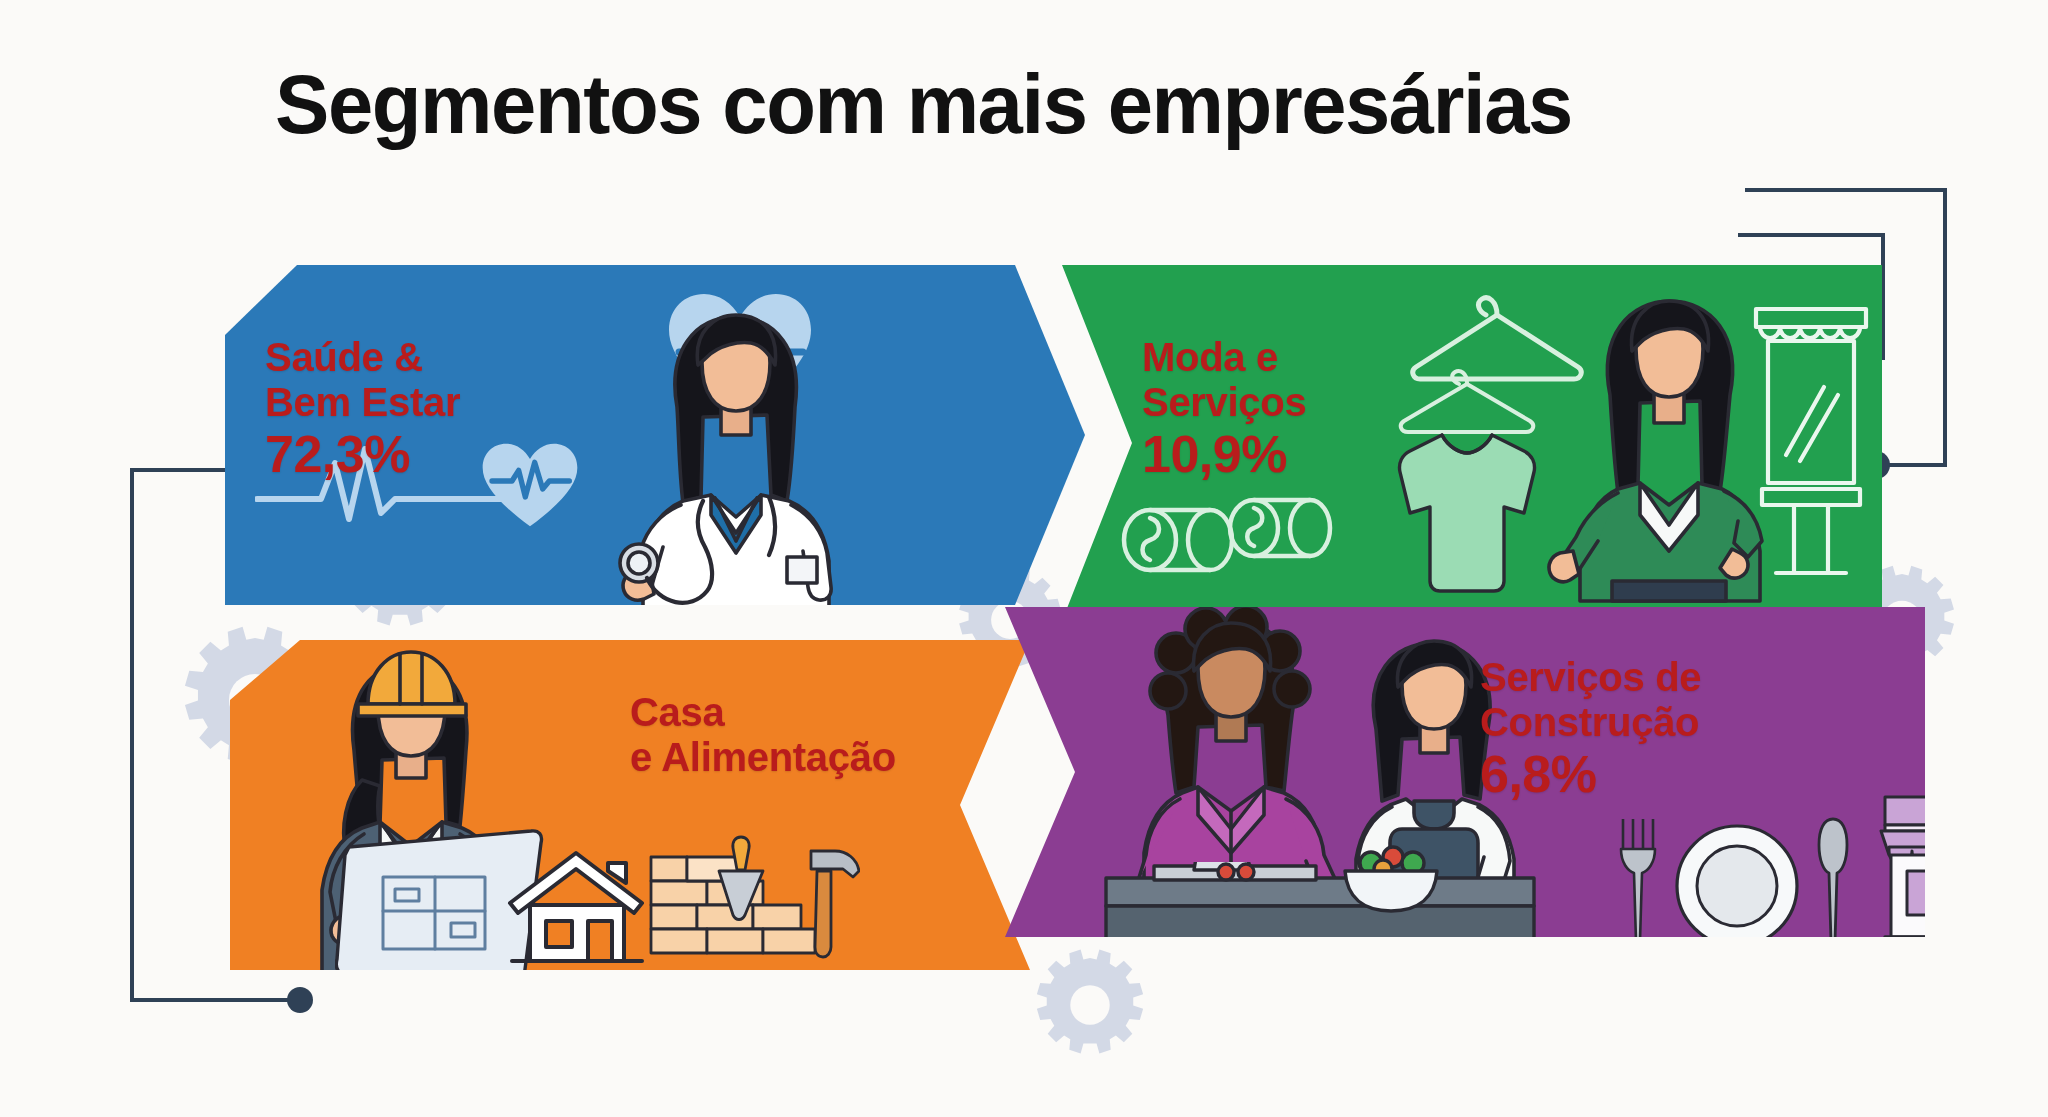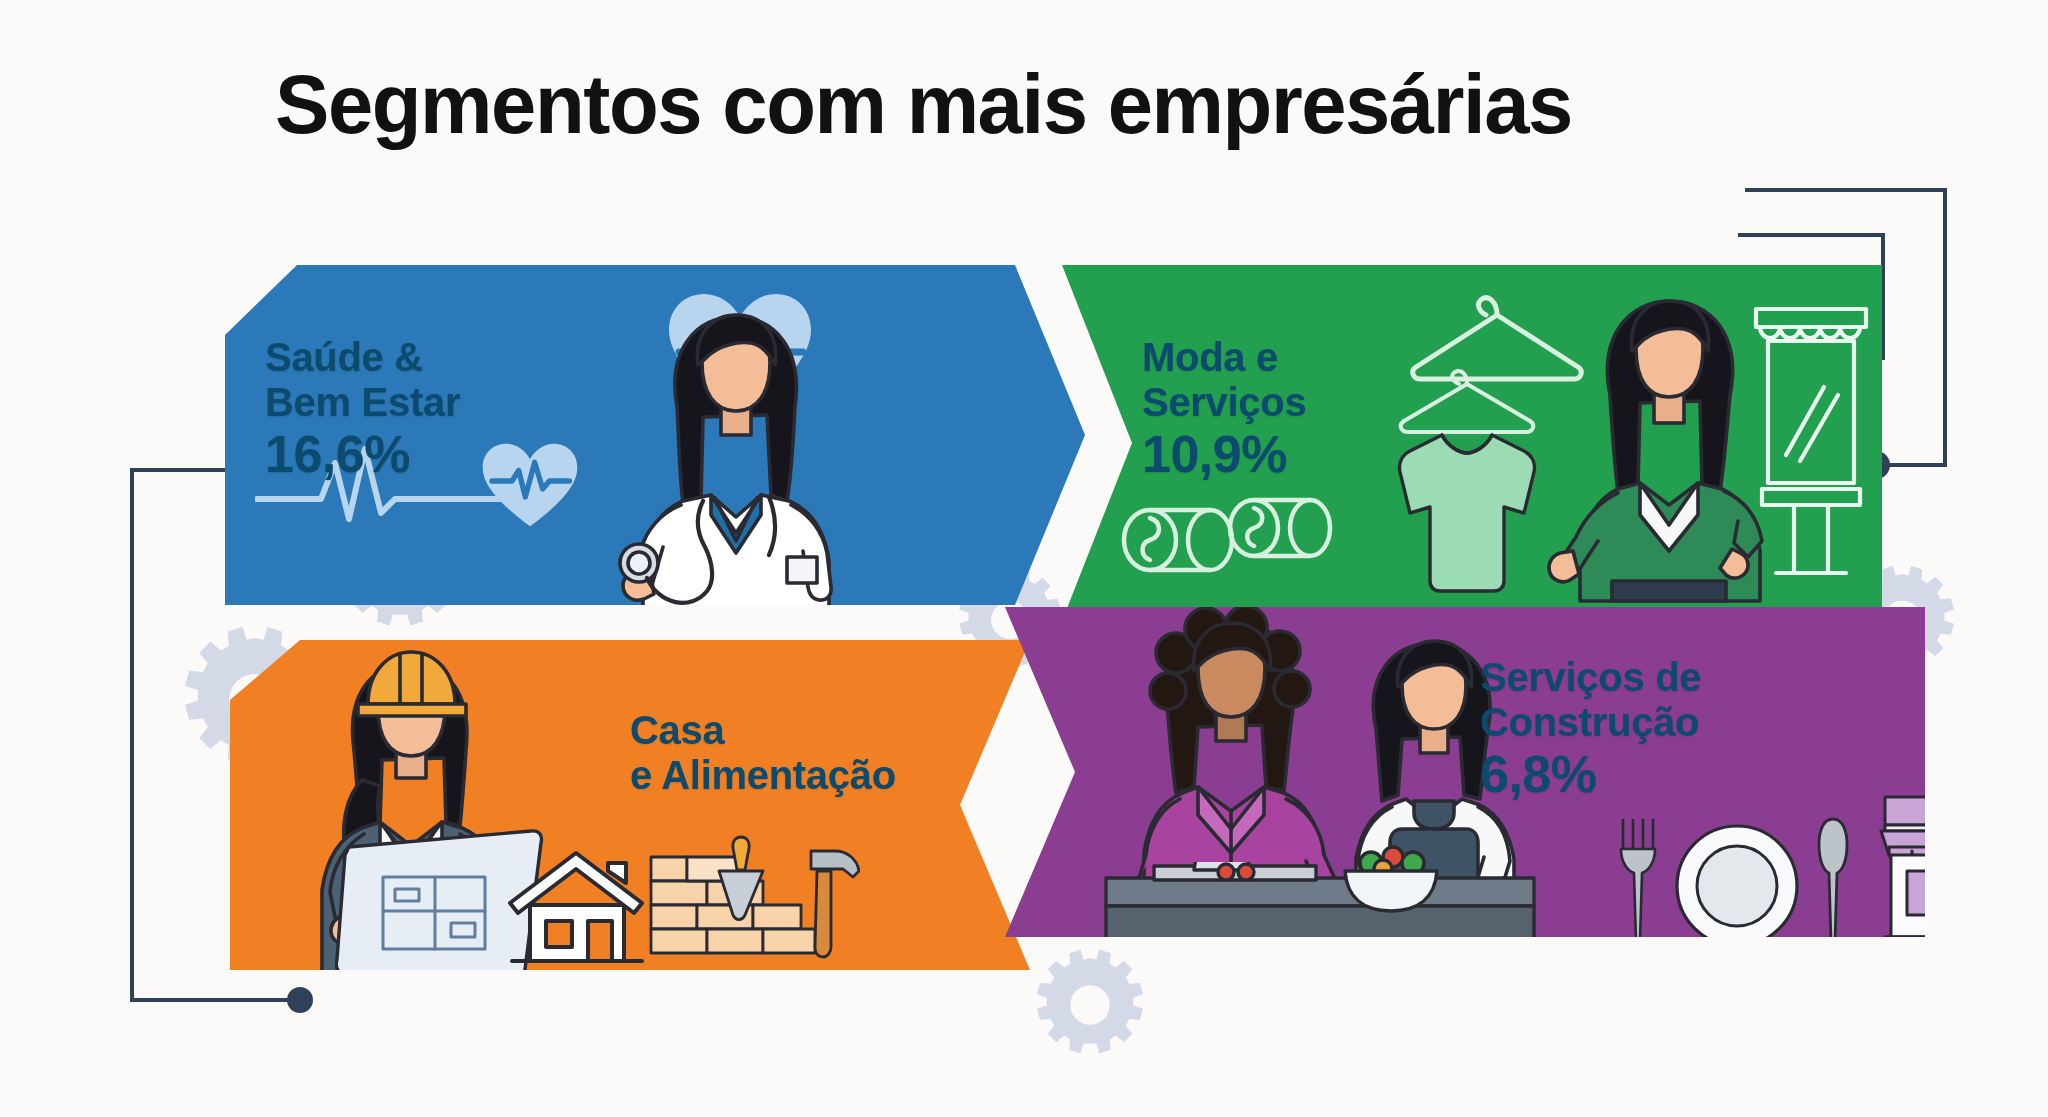--- a/index.html
+++ b/index.html
@@ -32,21 +32,21 @@
   }
 
   
   .panel {
     position:absolute;
     overflow:hidden;
   }
   .panel-bg { position:absolute; left:0; top:0; width:100%; height:100%; }
   .panel-text {
     position:absolute;
-    color:#0c4a6e;
+    color:#b91c1c;
     z-index:6;
     text-shadow:0 1px 2px rgba(0,0,0,.13);
   }
   .panel-label {
     font-size:40px;
     font-weight:bold;
     line-height:1.12;
     letter-spacing:-.3px;
     white-space:nowrap;
   }
@@ -186,21 +186,21 @@
           <path d="M214,202 C222,222 222,242 214,260" fill="none" stroke-width="4.2"></path>
 
           <path d="M232,262 h30 v26 h-30 z" fill="#F3F5F8"></path>
         </g>
       </svg>
     </div>
 
     <div class="panel-text" style="left:40px; top:70px;">
       <div class="panel-label">Saúde &amp;</div>
       <div class="panel-label">Bem Estar</div>
-      <div class="panel-pct">16,6%</div>
+      <div class="panel-pct">72,3%</div>
     </div>
   </div>
 
   <div class="panel" style="left:1062px; top:265px; width:820px; height:356px;">
     <svg class="panel-bg" viewBox="0 0 820 340" preserveAspectRatio="none">
       <path d="M0,0 H750 L820,0 V340 H0 L70,170 Z" fill="#22A04F"></path>
     </svg>
 
     <div class="art" style="left:340px; top:20px;">
       <svg width="190" height="105" viewBox="0 0 190 105">
@@ -384,21 +384,21 @@
 
           <path d="M96,2 c6,0 9,5 8,11 l-4,22 -8,0 -4,-22 c-1,-6 2,-11 8,-11 z" fill="#F2A93B"></path>
           <path d="M74,36 H118 L100,80 c-3,6 -9,6 -12,0 Z" fill="#C8CED6"></path>
 
           <path d="M166,16 h24 c12,0 22,8 24,20 l-6,6 -10,-8 -32,0 z" fill="#B8BEC6"></path>
           <path d="M172,36 h14 v76 c0,6 -4,10 -8,10 -5,0 -8,-4 -8,-10 z" fill="#D98A3E"></path>
         </g>
       </svg>
     </div>
 
-    <div class="panel-text" style="left:400px; top:50px;margin-top:18px;">
+    <div class="panel-text" style="left:400px; top:50px;">
       <div class="panel-label">Casa</div>
       <div class="panel-label">e Alimentação</div>
     </div>
   </div>
 
   <div class="panel" style="left:1005px; top:607px; width:920px; height:330px;">
     <svg class="panel-bg" viewBox="0 0 920 330" preserveAspectRatio="none">
       <path d="M0,0 H920 V330 H0 L70,165 Z" fill="#8B3D92"></path>
     </svg>
 

